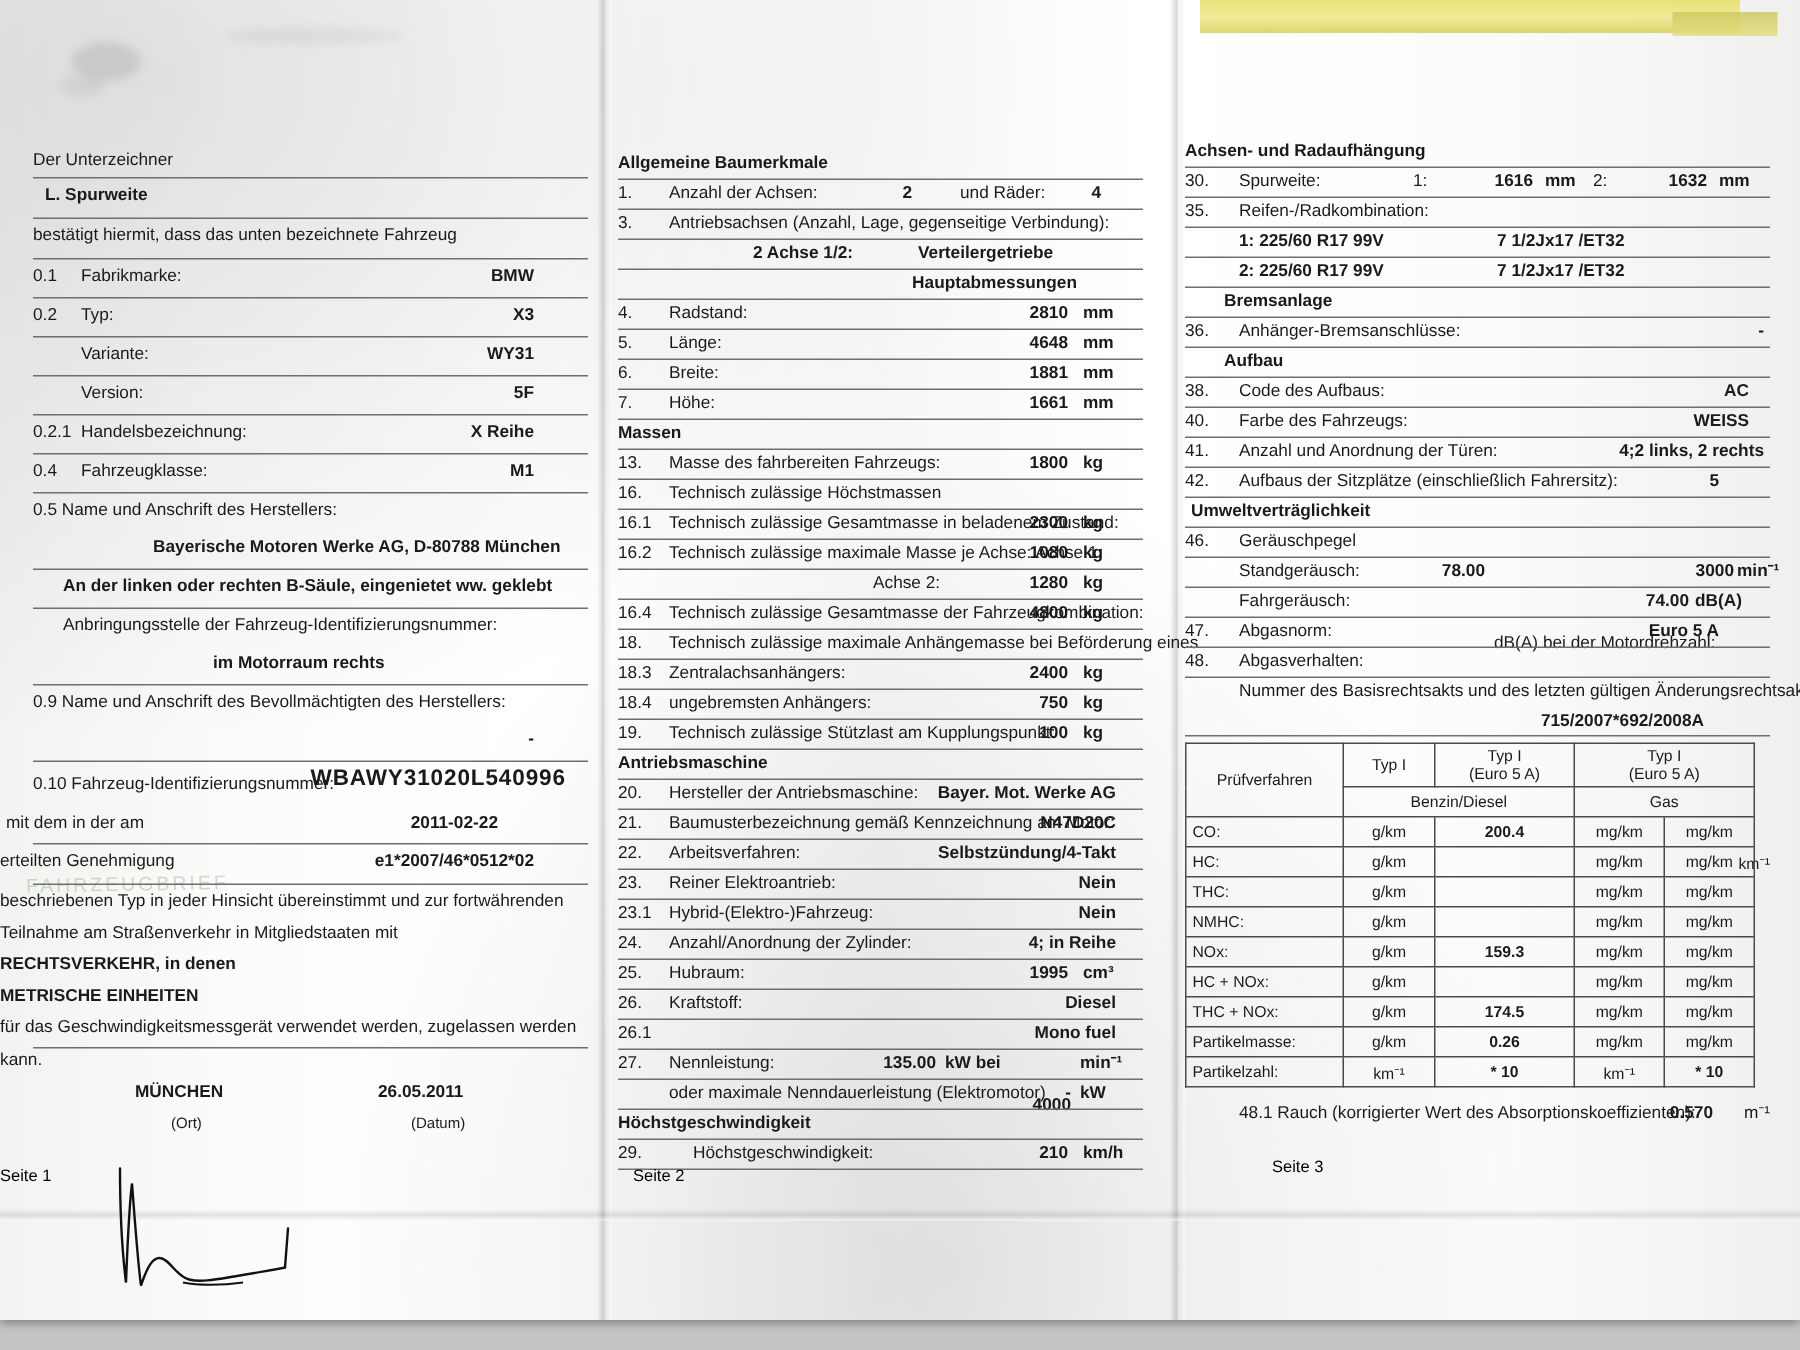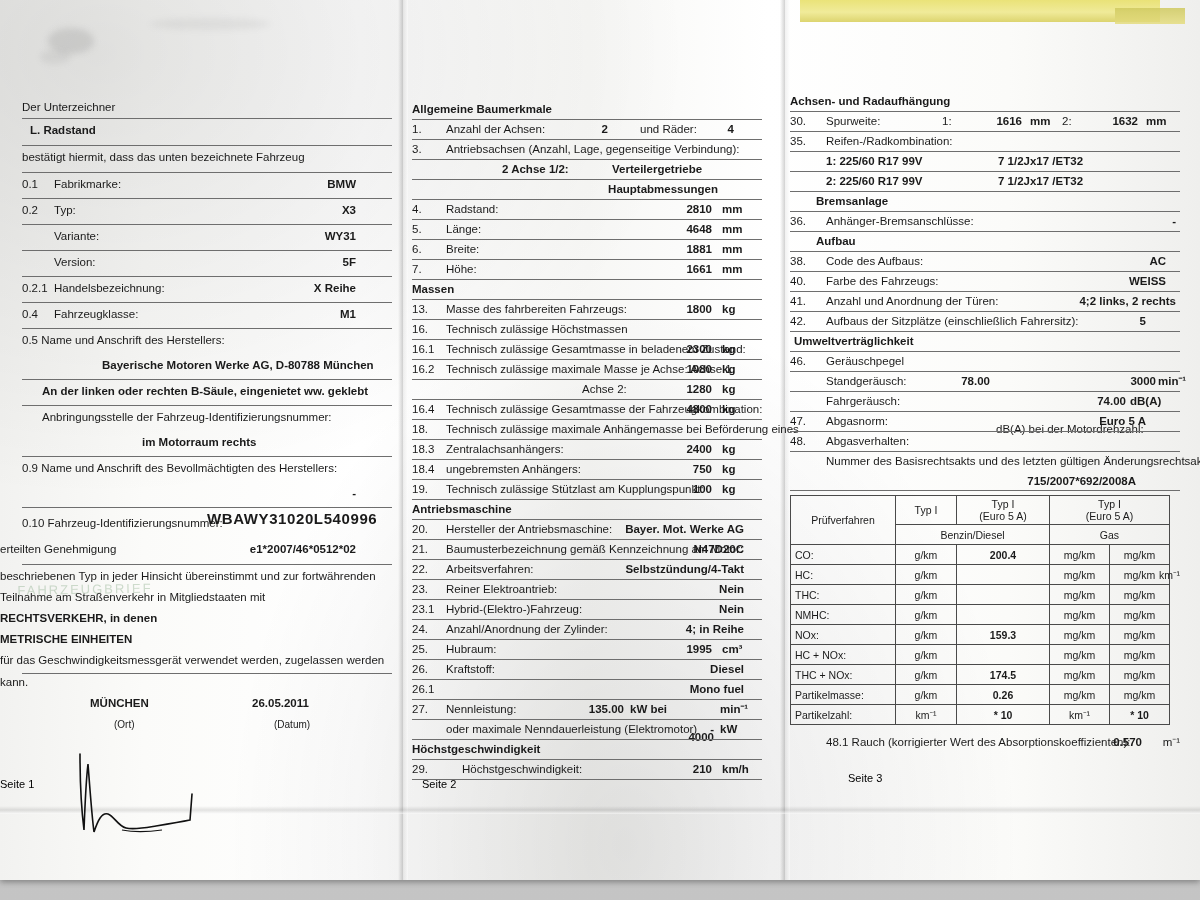--- a/index.html
+++ b/index.html
@@ -115,21 +115,21 @@
     <div class="fold" id="fold2"></div>
     <div class="fold-h" id="foldh1"></div>
 
     <div class="col" id="colL">
 
       <div class="line hrl" style="height:22px;">
         <span class="lbl">Der Unterzeichner</span>
       </div>
 
       <div class="line hrl" style="height:26px;">
-        <span class="lbl b" style="left:8px;">L. Radstand</span>
+        <span class="lbl b" style="left:8px;">L. Spurweite</span>
       </div>
 
       <div class="line hrl" style="height:26px;">
         <span class="lbl">bestätigt hiermit, dass das unten bezeichnete Fahrzeug</span>
       </div>
 
       <div class="line hrl">
         <span class="lbl" style="left:0;">0.1</span>
         <span class="lbl" style="left:32px;">Fabrikmarke:</span>
         <span class="val" style="right:36px;">BMW</span>
@@ -181,20 +181,24 @@
       </div>
       <div class="line hrl">
         <span class="val b" style="right:36px;">-</span>
       </div>
 
       <div class="line" style="height:30px;">
         <span class="lbl" style="top:4px;">0.10  Fahrzeug-Identifizierungsnummer:</span>
         <span class="vin" style="position:absolute;left:185px;top:0;">WBAWY31020L540996</span>
       </div>
 
+      <div class="line hrl" style="height:24px;">
+        <span class="lbl" style="left:-18px;">mit dem in der am</span>
+        <span class="val" style="right:60px;">2011-02-22</span>
+      </div>
       <div class="line hrl" style="height:26px;">
         <span class="lbl" style="left:-22px;">erteilten Genehmigung</span>
         <span class="val" style="right:36px;">e1*2007/46*0512*02</span>
       </div>
 
       <div class="line" style="height:21px;">
           <span class="lbl" style="left:-22px;">beschriebenen Typ in jeder Hinsicht übereinstimmt und zur fortwährenden</span>
         </div>
       <div class="line" style="height:21px;">
           <span class="lbl" style="left:-22px;">Teilnahme am Straßenverkehr in Mitgliedstaaten mit</span>

